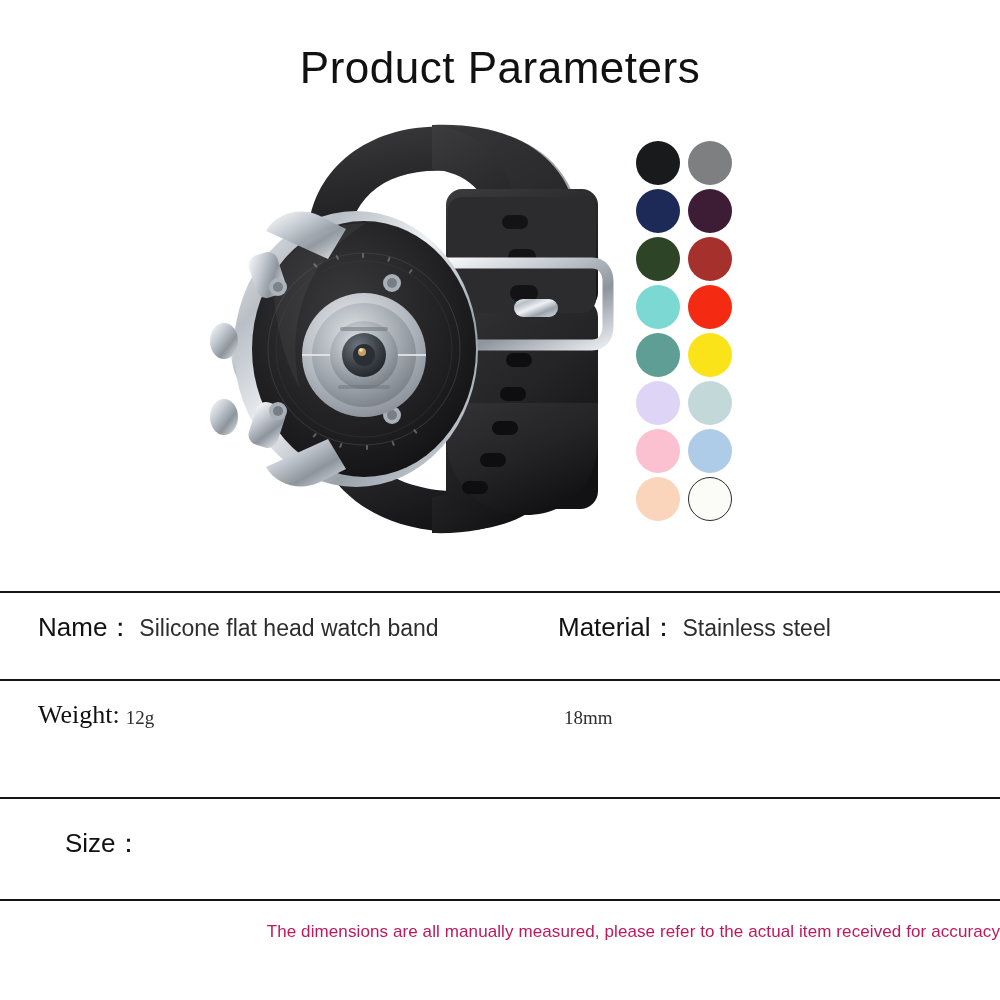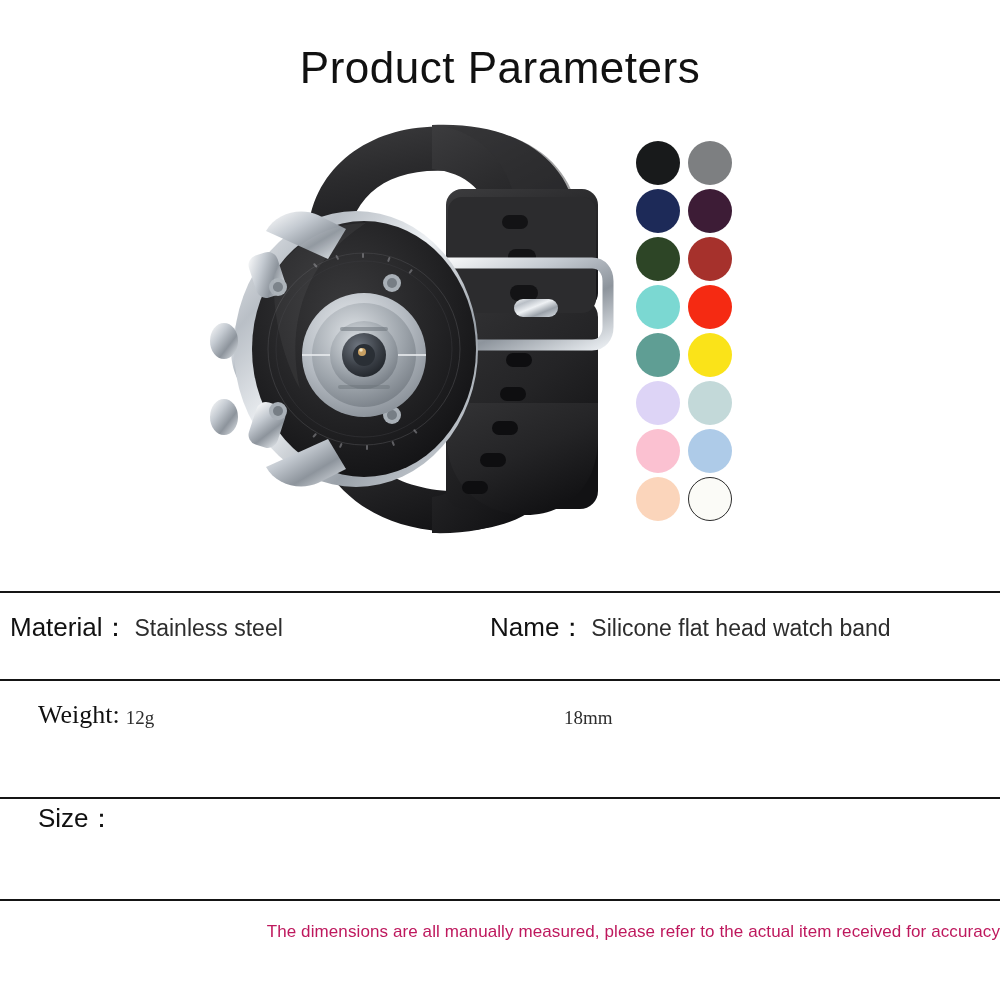--- a/index.html
+++ b/index.html
@@ -85,21 +85,21 @@
   .divider.d4 { top: 899px; }
 
   .spec-row {
     position: absolute;
     left: 0;
     width: 1000px;
     display: flex;
   }
   .spec-row.r1 { top: 611px; height: 66px; }
   .spec-row.r2 { top: 699px; height: 96px; font-family: Liberation Serif, serif; }
-  .spec-row.r3 { top: 802px; height: 80px; }
+  .spec-row.r3 { top: 827px; height: 80px; padding-left: 27px; }
 
   .spec-cell {
     display: flex;
     align-items: flex-start;
     padding-left: 38px;
   }
   .spec-cell.left  { width: 548px; }
   .spec-cell.right { width: 452px; padding-left: 10px; }
 
   .spec-label {
@@ -325,27 +325,27 @@
     <div class="swatch outlined" style="background: rgb(251, 251, 247);"></div>
   </div>
 </div>
 
 <div class="divider d1"></div>
 <div class="divider d2"></div>
 <div class="divider d3"></div>
 <div class="divider d4"></div>
 
 <div class="spec-row r1">
+  <div class="spec-cell left">
+    <span class="spec-label">Name：</span>
+    <span class="spec-value">Silicone flat head watch band</span>
+  </div>
   <div class="spec-cell right">
     <span class="spec-label">Material：</span>
     <span class="spec-value">Stainless steel</span>
-  </div>
-  <div class="spec-cell left">
-    <span class="spec-label">Name：</span>
-    <span class="spec-value">Silicone flat head watch band</span>
   </div>
 </div>
 
 <div class="spec-row r2">
   <div class="spec-cell left">
     <span class="spec-label">Weight:</span>
     <span class="spec-value small">12g</span>
   </div>
   <div class="spec-cell right">
     <span class="spec-value small">18mm</span>

